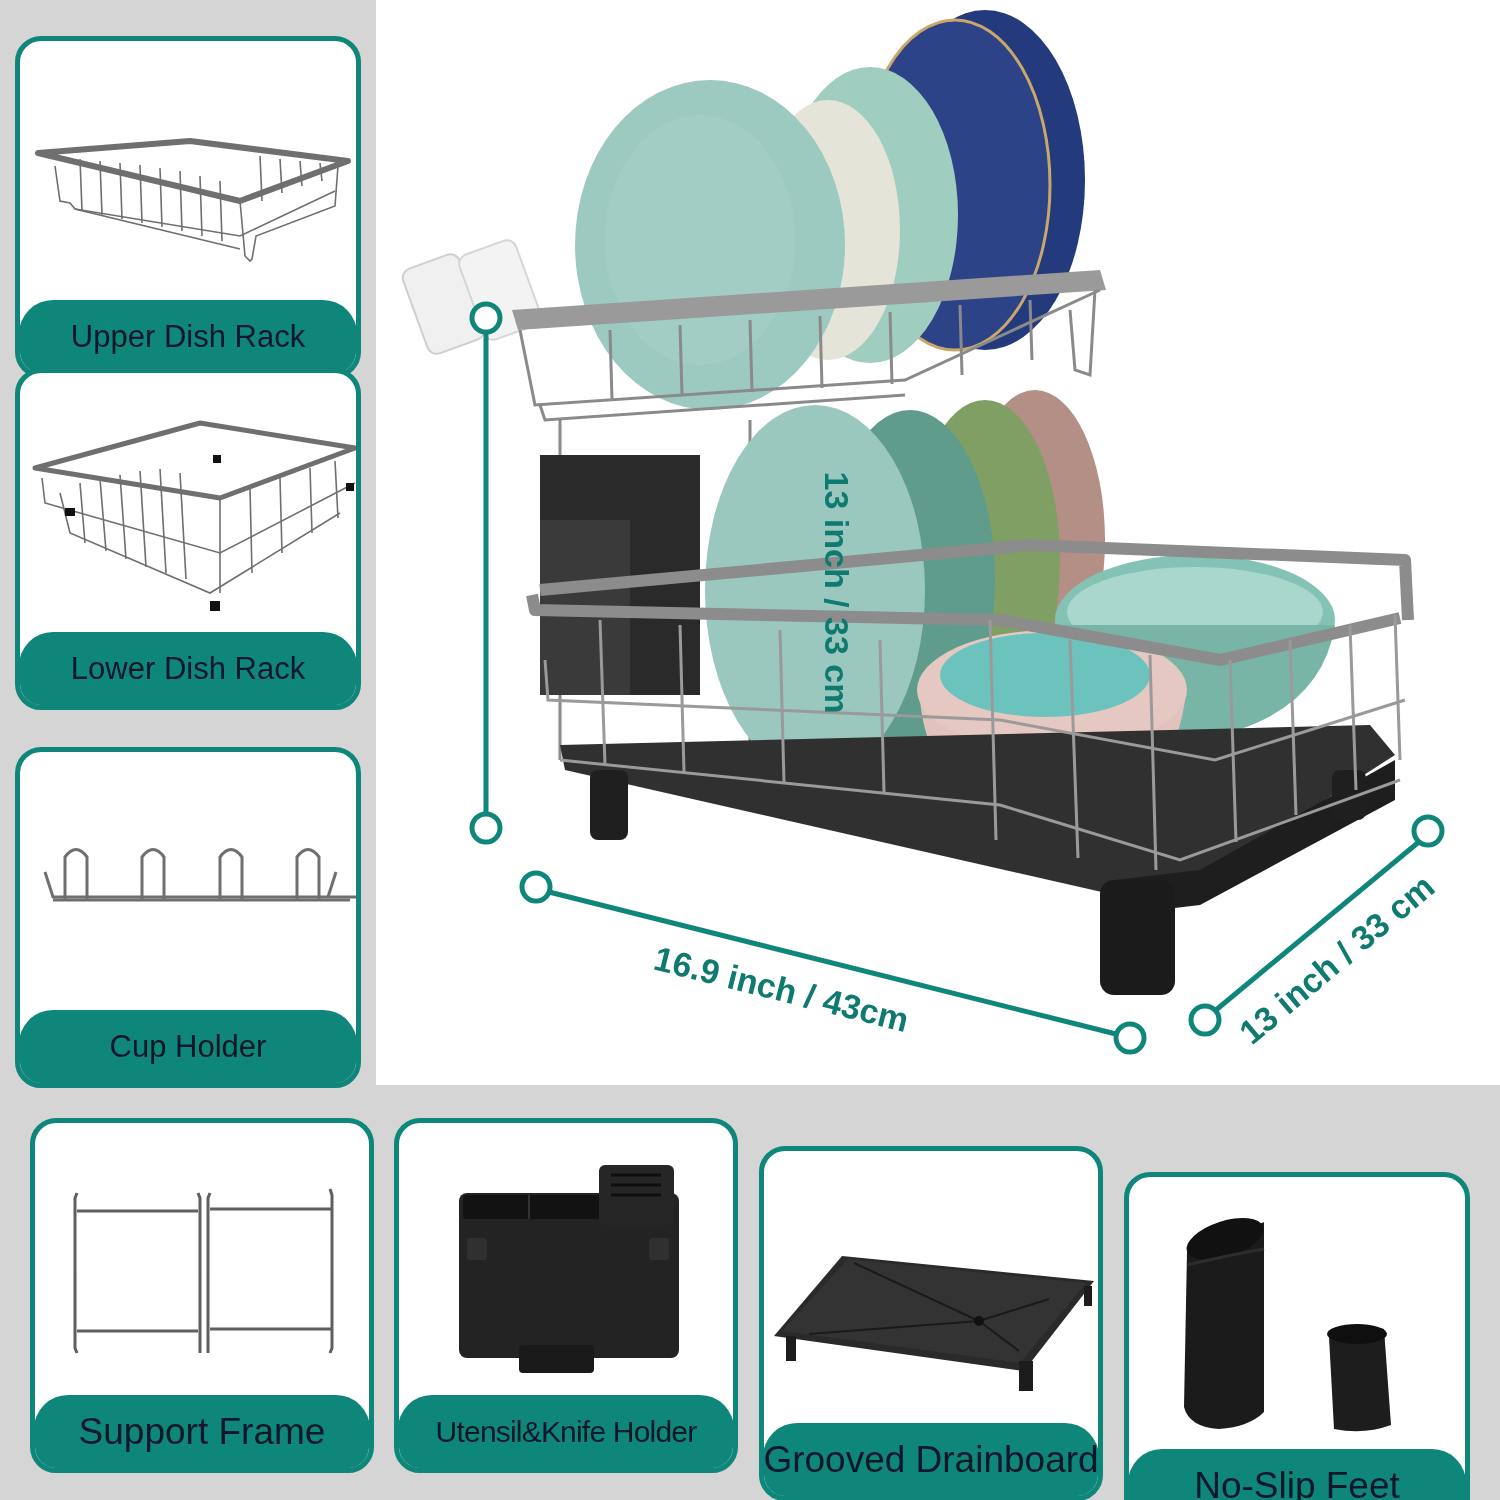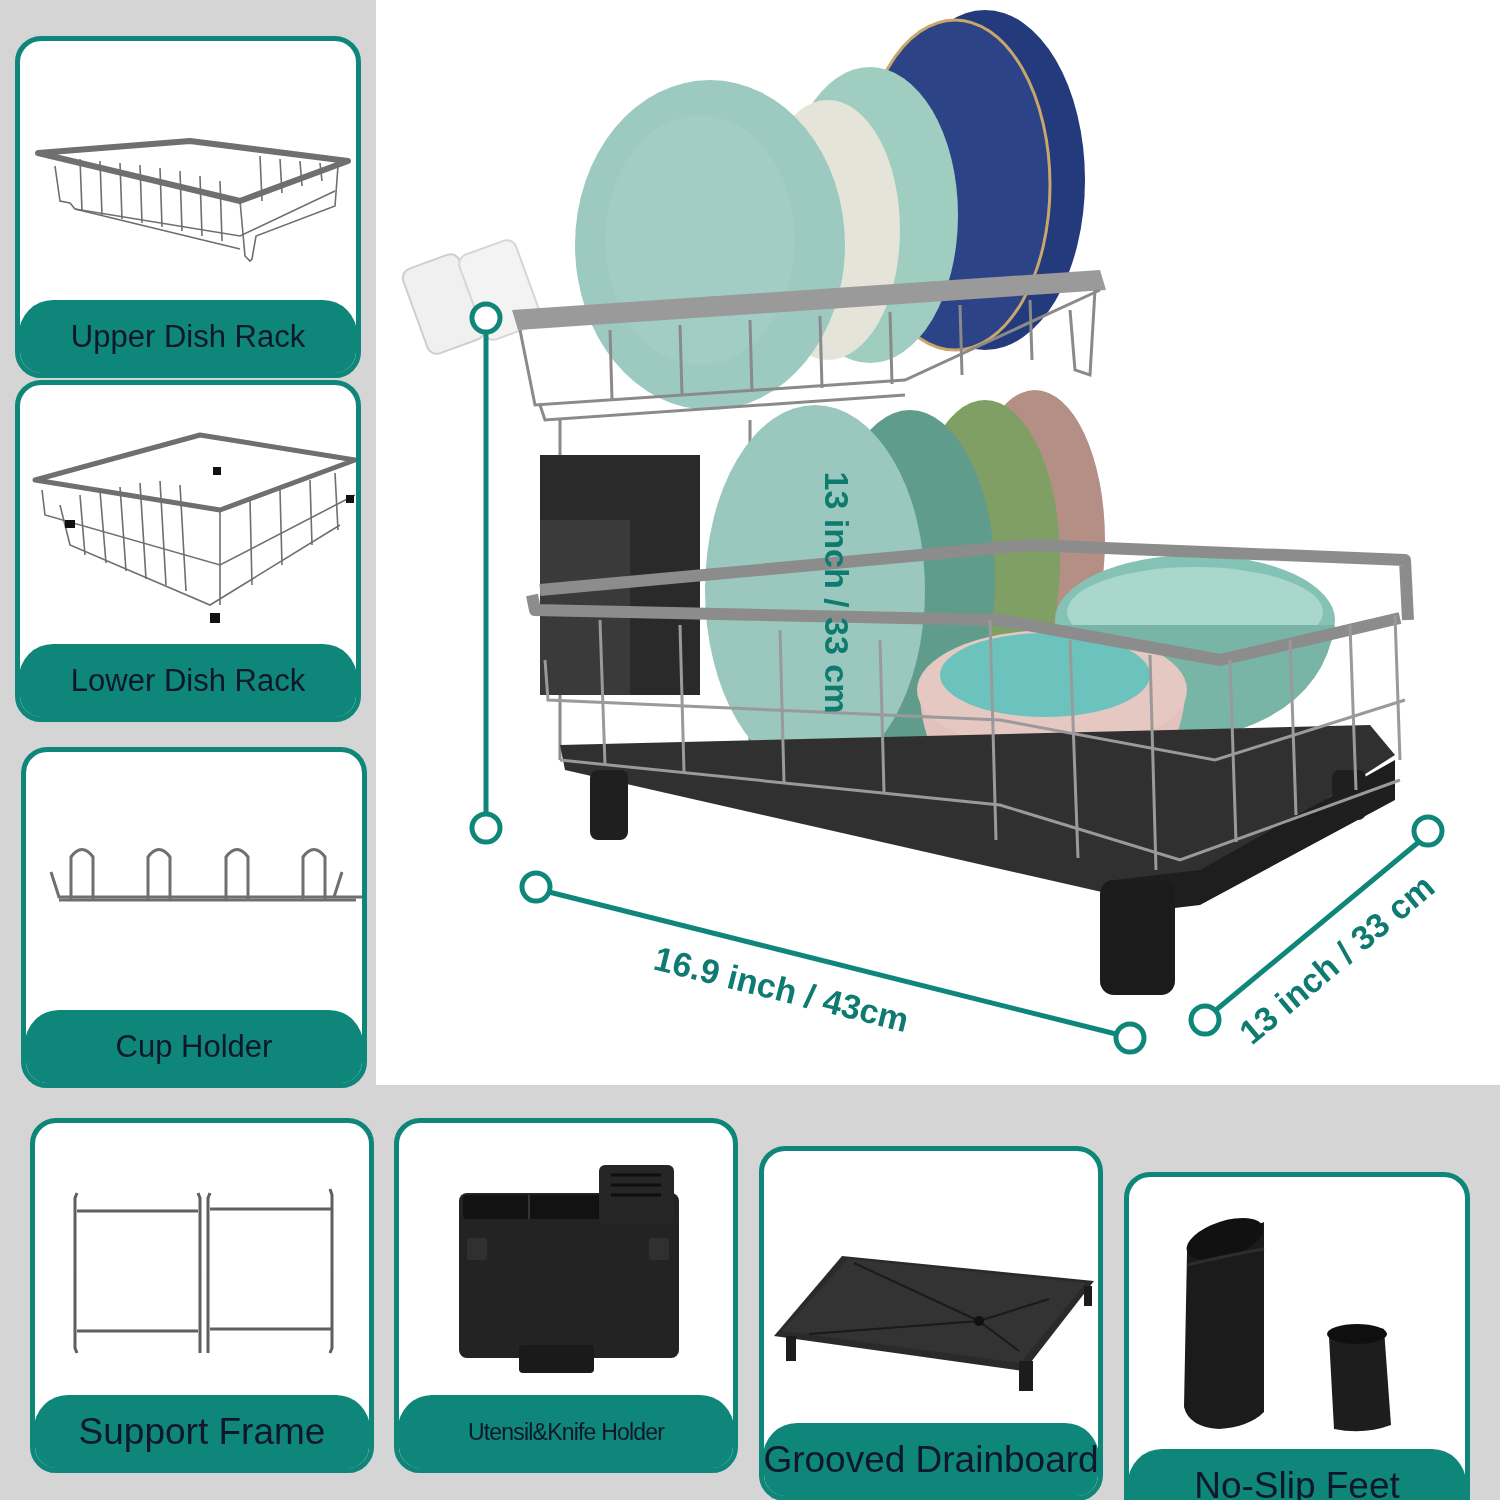--- a/index.html
+++ b/index.html
@@ -2,21 +2,21 @@
 <html><head>
 <meta charset="utf-8">
 <style>
   html,body{margin:0;padding:0;}
   body{width:1500px;height:1500px;background:#d5d5d5;position:relative;overflow:hidden;font-family:"Liberation Sans",sans-serif;}
   .main{position:absolute;left:376px;top:0;width:1124px;height:1085px;background:#ffffff;}
   .card{position:absolute;background:#fff;border:5px solid #0e8679;border-radius:26px;box-sizing:border-box;overflow:hidden;}
   .card .art{position:absolute;left:0;top:0;right:0;bottom:72px;}
   .card .label{position:absolute;left:-1px;right:-1px;bottom:-1px;height:74px;background:#0e8679;border-radius:34px 34px 22px 22px;color:#0f172a;font-weight:normal;font-size:31px;display:flex;align-items:center;justify-content:center;white-space:nowrap;letter-spacing:0px;}
   .card.bottom .label{font-size:37px;}
-  .card.bottom .label.narrow{font-size:23px;letter-spacing:-0.8px;}
+  .card.bottom .label.narrow{font-size:30px;letter-spacing:-0.8px;}
   .dim-text{position:absolute;color:#0e7a70;font-weight:bold;font-size:34px;white-space:nowrap;transform-origin:center center;}
   svg{display:block;}
 </style>
 </head>
 <body>
 
 <div class="main">
   <svg width="1124" height="1085" viewBox="376 0 1124 1085">
 
     <ellipse cx="985" cy="180" rx="100" ry="170" fill="#233a7c"></ellipse>
@@ -126,21 +126,21 @@
           <line x1="280" y1="120" x2="282" y2="145"></line>
             <line x1="300" y1="122" x2="302" y2="140"></line>
           <path d="M55 168 L220 195 L315 150"></path>
         </g>
       </g>
     </svg>
   </div>
   <div class="label">Upper Dish Rack</div>
 </div>
 
-<div class="card" style="left:15px;top:380px;width:346px;height:342px;">
+<div class="card" style="left:15px;top:368px;width:346px;height:342px;">
   <div class="art">
     <svg width="336" height="262" viewBox="0 0 336 262">
       <g fill="none" stroke="#6f6f6f">
         <path d="M15 95 L180 50 L335 75 L200 125 Z" stroke-width="5" stroke-linejoin="round"></path>
         <g stroke-width="1.6">
           <path d="M22 105 L25 130 L200 180 L335 110"></path>
           <path d="M40 120 L50 160 L190 220 L320 140"></path>
           <line x1="60" y1="110" x2="65" y2="170"></line>
             <line x1="80" y1="106" x2="86" y2="178"></line>
           <line x1="100" y1="102" x2="106" y2="186"></line>
@@ -156,21 +156,21 @@
       </g>
       <rect x="45" y="135" width="10" height="8" fill="#111"></rect>
       <rect x="190" y="228" width="10" height="10" fill="#111"></rect>
       <rect x="326" y="110" width="8" height="8" fill="#111"></rect>
       <rect x="193" y="82" width="8" height="8" fill="#111"></rect>
     </svg>
   </div>
   <div class="label">Lower Dish Rack</div>
 </div>
 
-<div class="card" style="left:21px;top:747px;width:346px;height:341px;">
+<div class="card" style="left:15px;top:747px;width:346px;height:341px;">
   <div class="art">
     <svg width="336" height="262" viewBox="0 0 336 262">
       <g fill="none" stroke="#6f6f6f" stroke-width="3">
         <path d="M25 120 L33 145 L340 145"></path>
         <line x1="33" y1="148" x2="330" y2="148"></line>
         <path d="M316 120 L308 145"></path>
         <path d="M45 148 L45 105 Q56 90 67 105 L67 148"></path>
         <path d="M122 148 L122 105 Q133 90 144 105 L144 148"></path>
         <path d="M200 148 L200 105 Q211 90 222 105 L222 148"></path>
         <path d="M277 148 L277 105 Q288 90 299 105 L299 148"></path>

